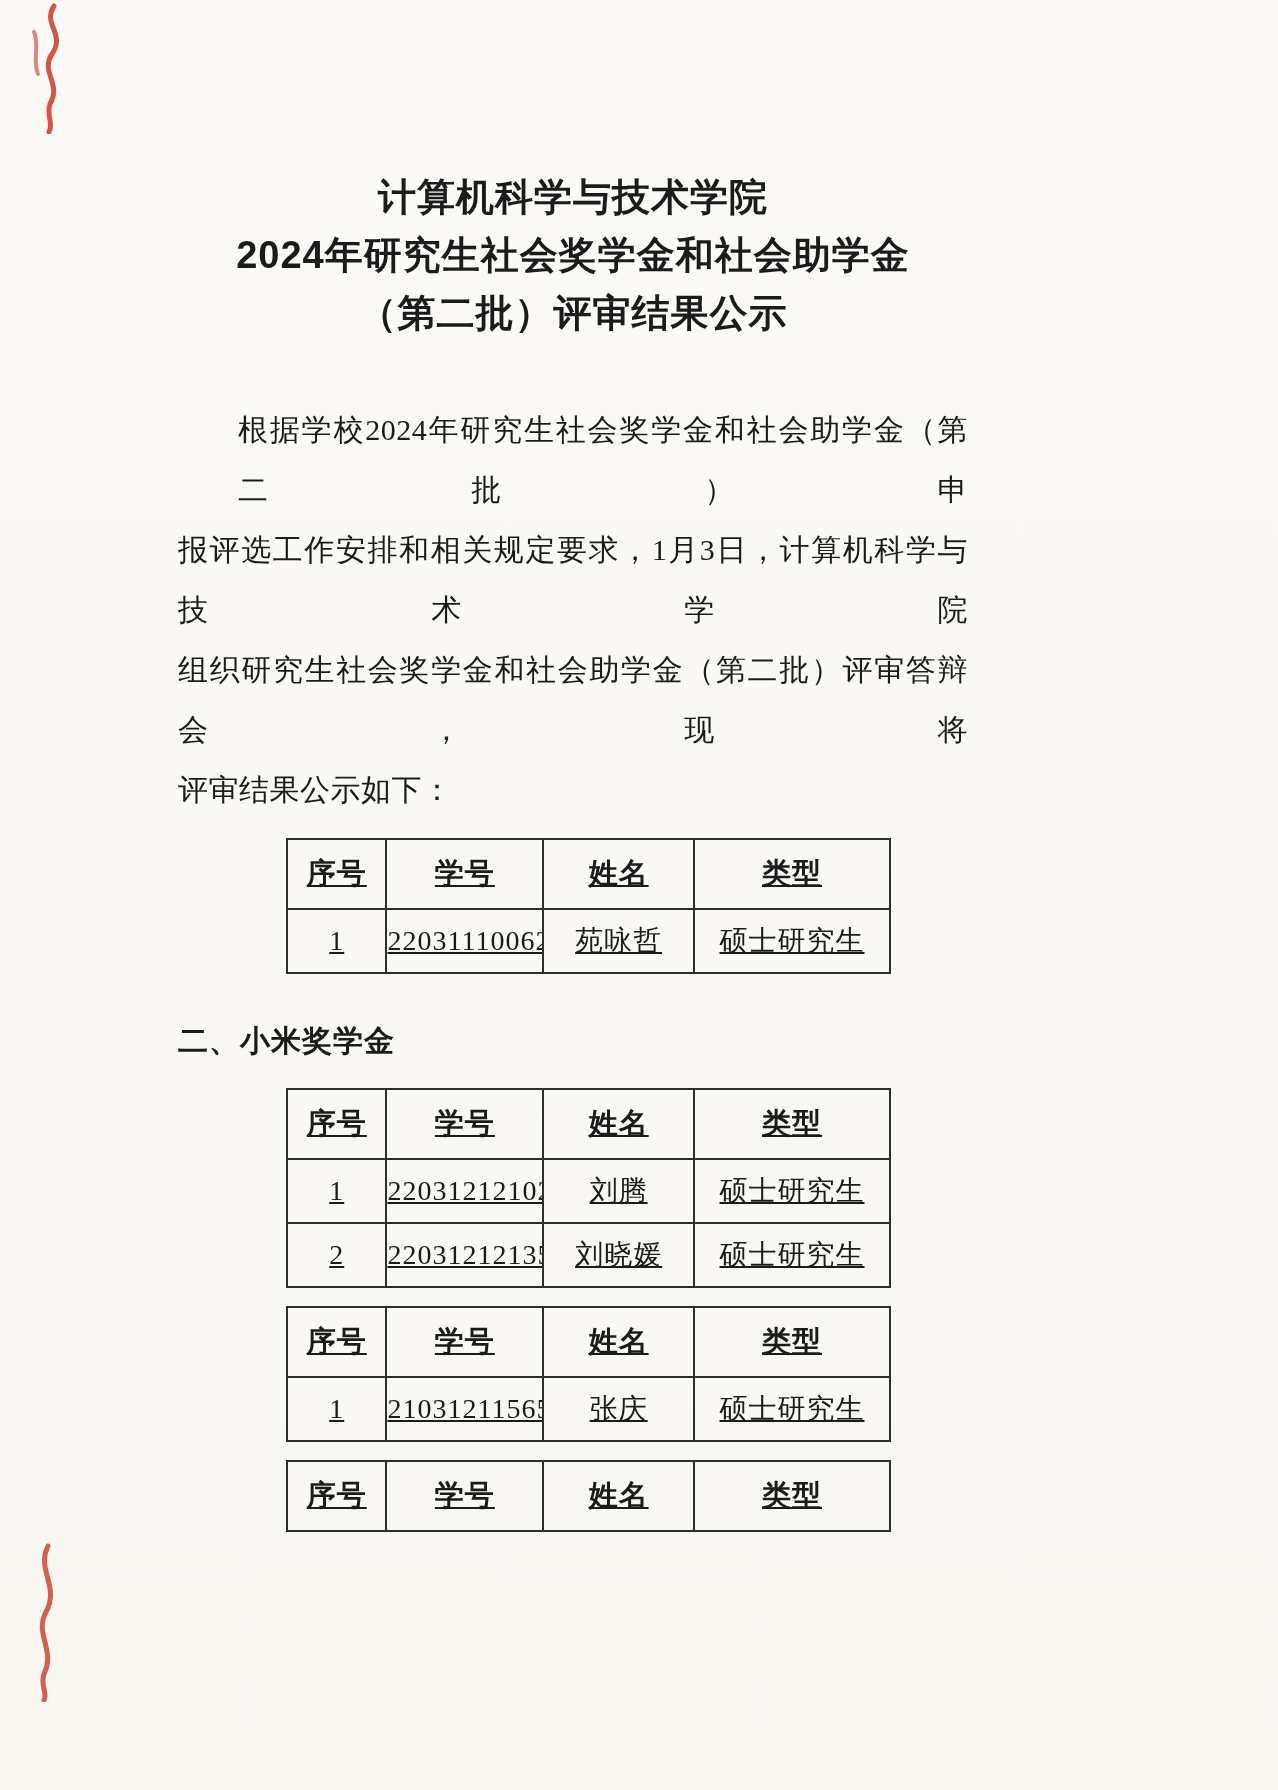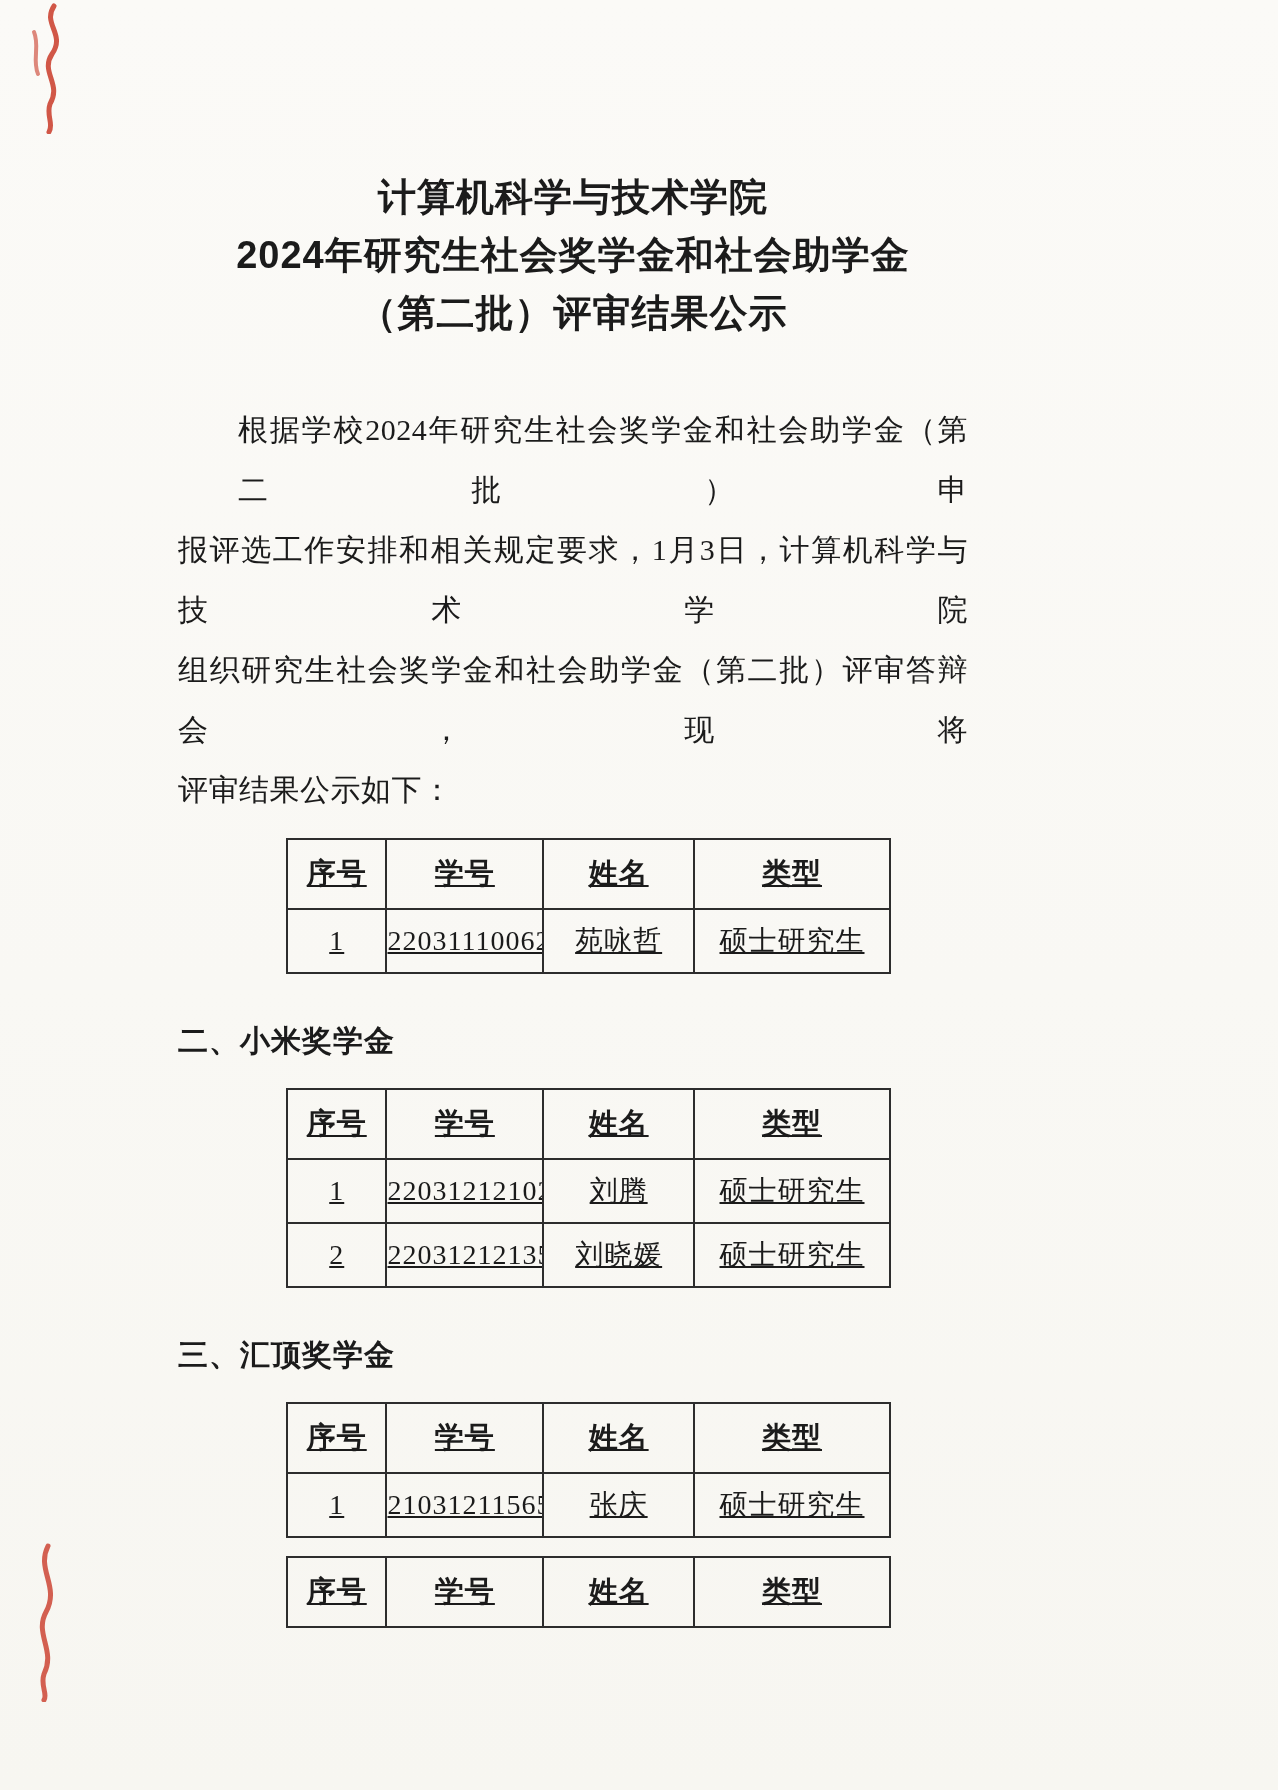--- a/index.html
+++ b/index.html
@@ -166,21 +166,20 @@
                 <td>2</td>
                 <td>22031212135</td>
                 <td>刘晓媛</td>
                 <td>硕士研究生</td>
               </tr>
             </tbody>
     </table>
   </section>
 
   <section>
-    <div class="section-heading">三、汇顶奖学金</div>
     <table class="award">
       <colgroup>
         <col class="col-index">
               <col class="col-sid">
               <col class="col-name">
               <col class="col-type">
       </colgroup>
       <thead>
         <tr>
           <th>序号</th>

